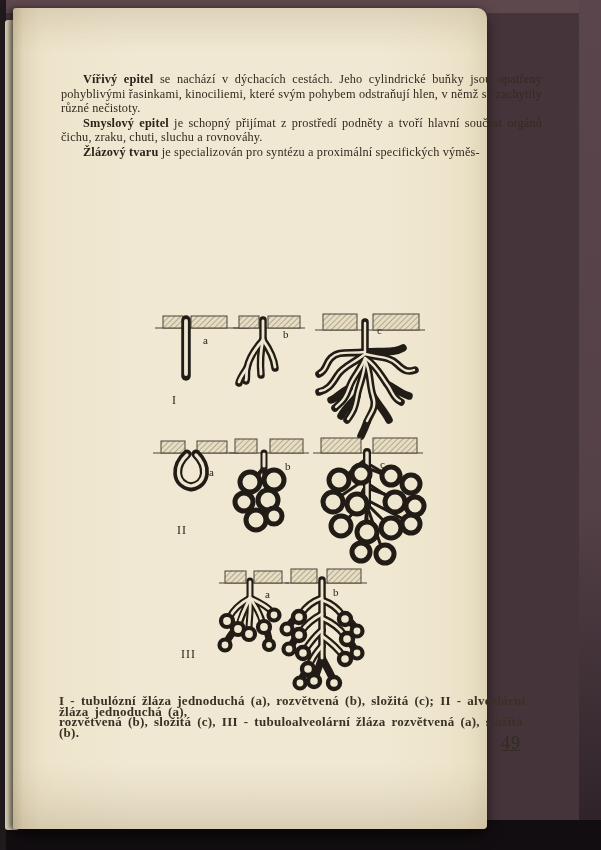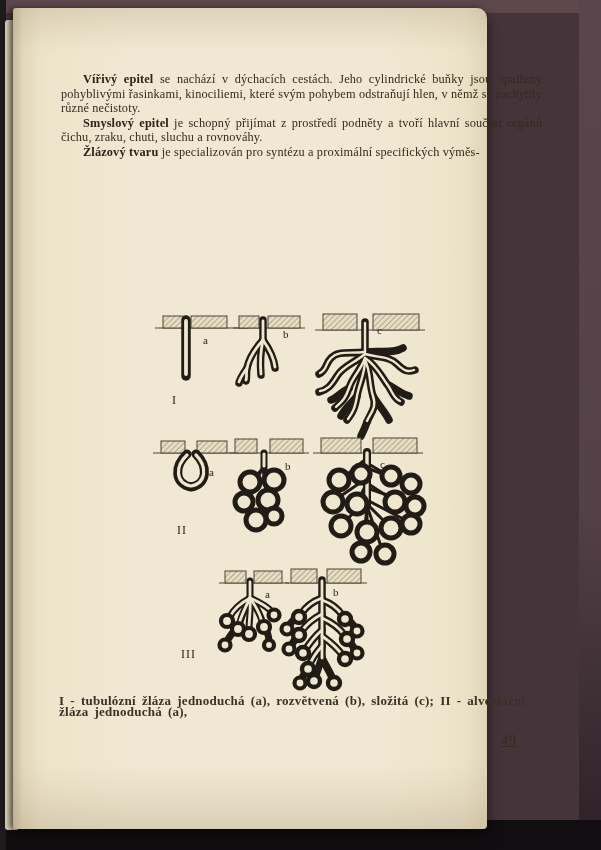--- a/index.html
+++ b/index.html
@@ -34,21 +34,21 @@
   .glabel{font:11px "Liberation Serif","DejaVu Serif",serif;fill:#2a241c;}
   .gnum{font:12px "Liberation Serif","DejaVu Serif",serif;fill:#2a241c;letter-spacing:1px;}
   .ink{stroke:#211c15;fill:none;stroke-linecap:round;stroke-linejoin:round;}
   .bore{stroke:#efe6cf;fill:none;stroke-linecap:round;stroke-linejoin:round;}
   .sac{fill:#efe6cf;stroke:#211c15;}
   .surfline{stroke:#4a443a;stroke-width:1;fill:none;}
   .surf{stroke:#4a443a;stroke-width:1;}
   .caption{position:absolute;left:46px;top:686px;width:486px;color:#2e2820;}
   .caption-title{font-size:11.3px;line-height:14px;letter-spacing:.4px;word-spacing:2px;margin:0;}
   .caption-small{font-size:13px;line-height:10.5px;font-weight:bold;letter-spacing:.25px;word-spacing:2.5px;margin:2px 0 0 0;color:#3a3126;}
-  .page-number{position:absolute;left:488px;top:725px;font-size:14px;color:#332a20;letter-spacing:1px;text-decoration:underline;}
+  .page-number{position:absolute;left:488px;top:725px;font-size:18px;color:#332a20;letter-spacing:1px;text-decoration:underline;}
 </style>
 </head>
 <body>
 
 <div class="band-top"></div>
 <div class="band-right"></div>
 <div class="band-bottom"></div>
 <div class="band-left"></div>
 <div class="page-under"></div>
 
@@ -277,17 +277,17 @@
         <circle class="sac" cx="214" cy="345" r="5.5" stroke-width="4.2"></circle>
         <circle class="sac" cx="157" cy="375" r="5.5" stroke-width="4.2"></circle>
       </g>
       <text class="glabel" x="122" y="290">a</text>
       <text class="glabel" x="190" y="288">b</text>
       <text class="gnum" x="38" y="350">III</text>
     </svg>
   </div>
 
   <div class="caption">
-    <p class="caption-small"><span>I - tubulózní žláza jednoduchá (a), rozvětvená (b), složitá (c); II - alveolární žláza jednoduchá (a),</span><br></p>
+    <p class="caption-small"><span>I - tubulózní žláza jednoduchá (a), rozvětvená (b), složitá (c); II - alveolární žláza jednoduchá (a),</span><br><span>rozvětvená (b), složitá (c), III - tubuloalveolární žláza rozvětvená (a), složitá (b).</span></p>
   </div>
 
   <div class="page-number">49</div>
 </div>
 
 </body></html>

